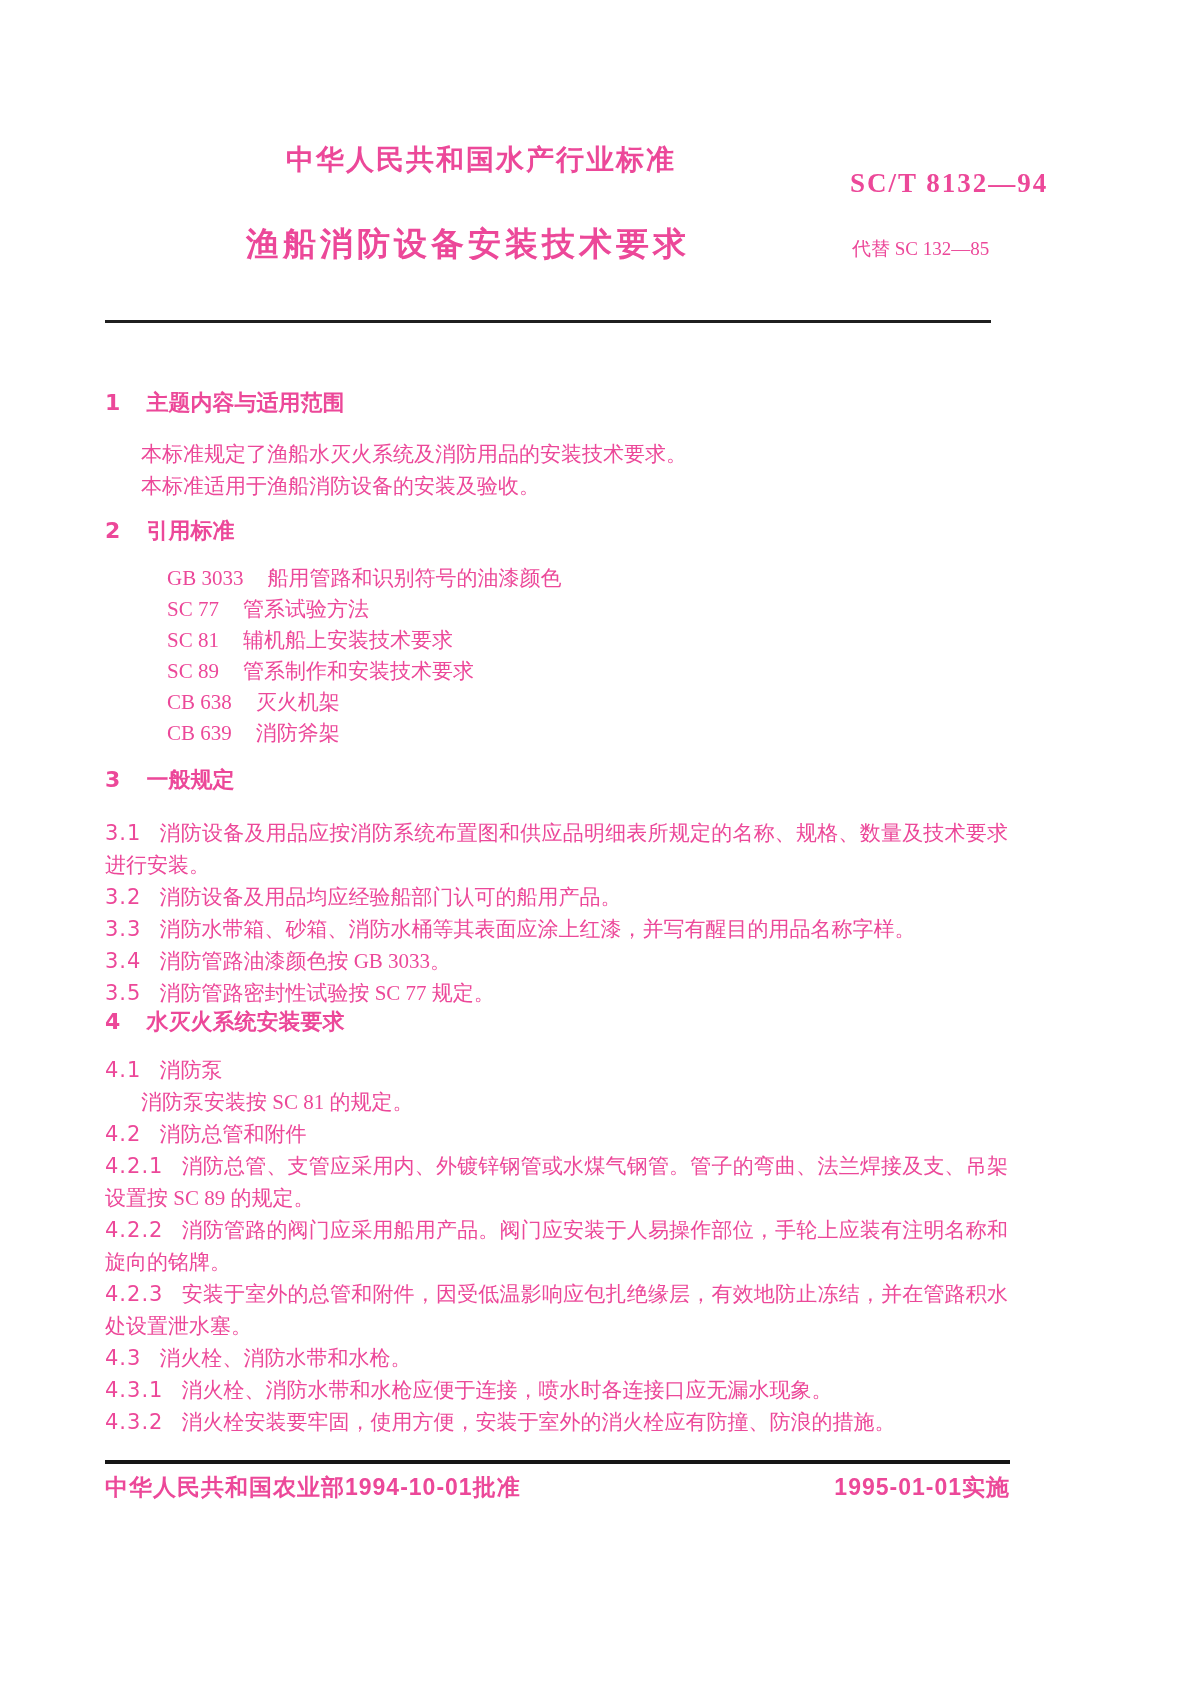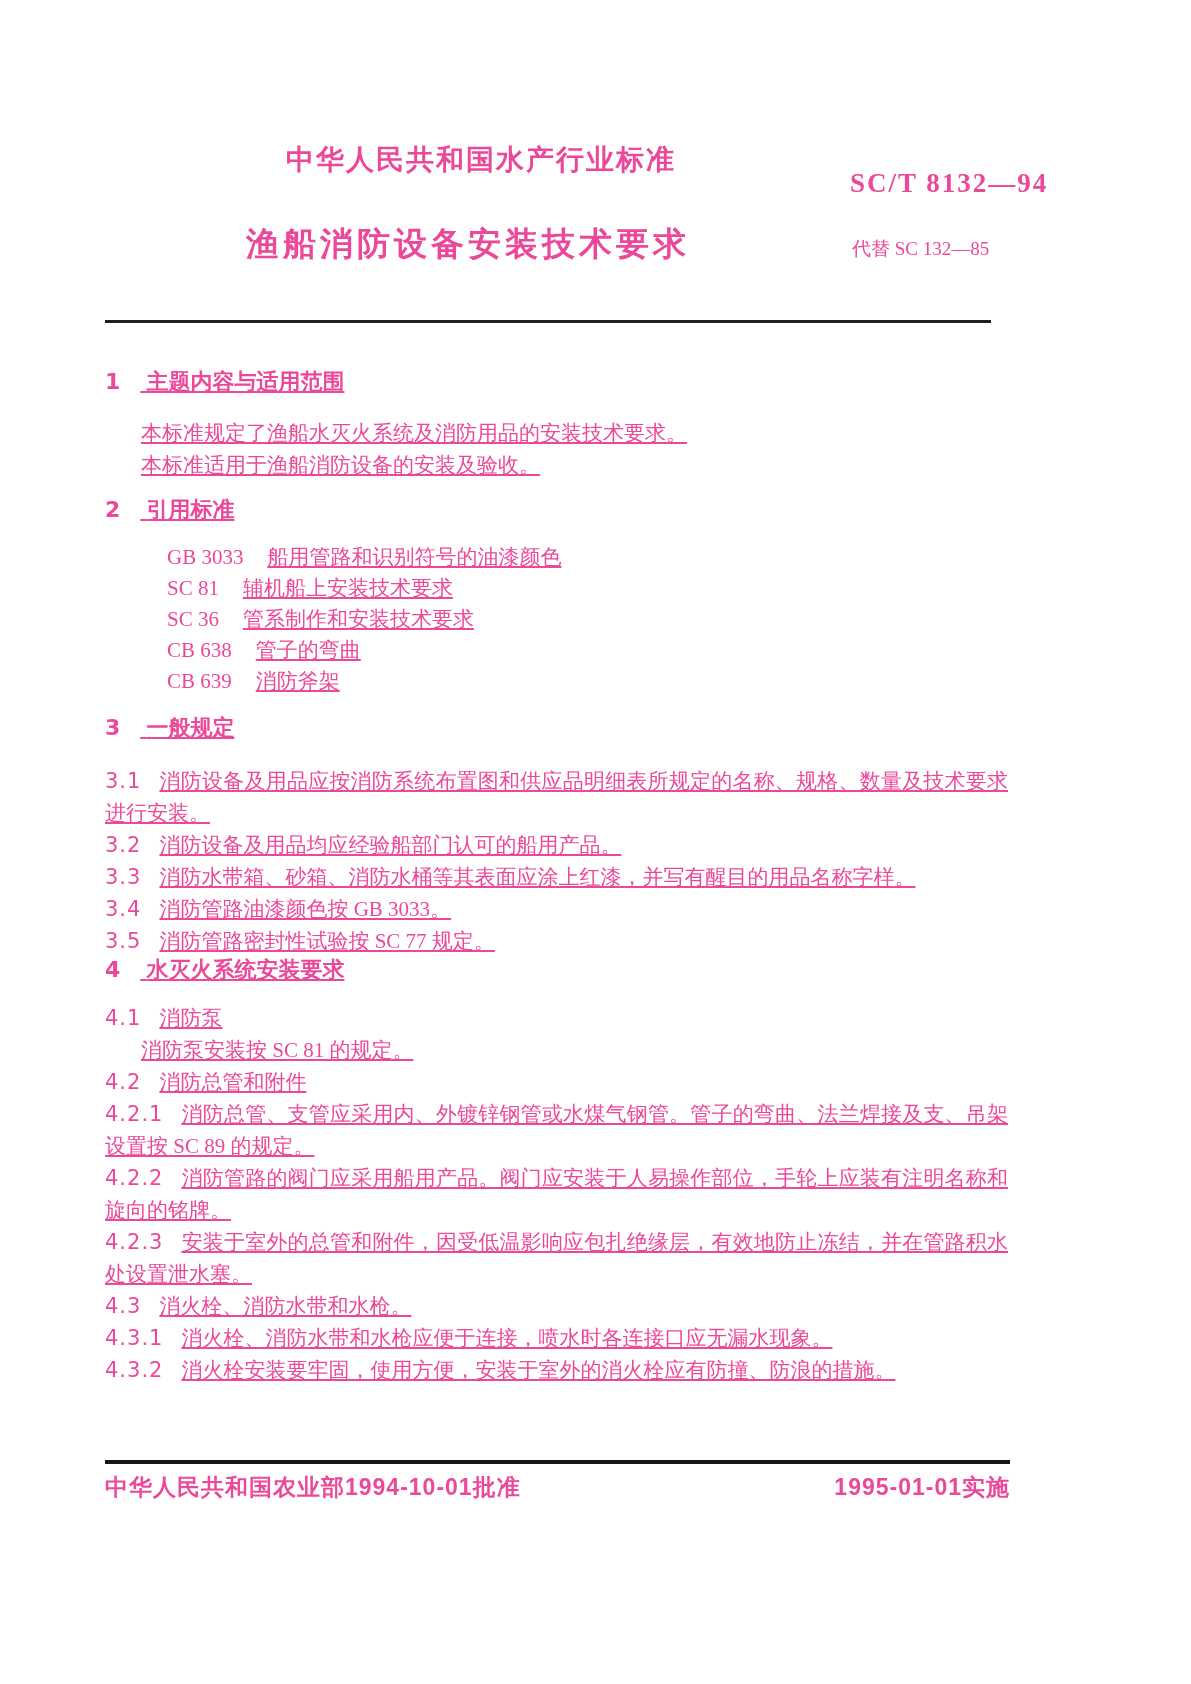--- a/index.html
+++ b/index.html
@@ -37,22 +37,22 @@
     position: absolute; left: 852px; top: 236px;
     font-size: 19px; white-space: nowrap;
   }
   .header-rule {
     position: absolute; left: 105px; top: 320px;
     width: 886px; height: 3px; background: #1f1f1f;
   }
 
   
   .doc-body {
-    position: absolute; left: 105px; top: 352px; width: 903px;
-    font-size: 21px; line-height: 32px; text-align: justify; text-decoration: underline;
+    position: absolute; left: 105px; top: 373px; width: 903px;
+    font-size: 21px; line-height: 32px; text-align: justify;
   }
   .sec-h {
     font-family: "Liberation Sans", "DejaVu Sans", sans-serif;
     font-size: 22px; font-weight: 700; line-height: 26px;
     margin: 0; text-align: left; white-space: nowrap;
   }
   .sec-h .sec-num {
     display: inline-block; margin-right: 20px;
     font-family: "DejaVu Sans", sans-serif;
   }
@@ -110,27 +110,30 @@
 
     <h2 class="sec-h sec-h-2">
       <span class="sec-num">2</span>
       <span class="sec-title">引用标准</span>
     </h2>
     <ul class="ref-list">
       <li class="ref-item">
         <span class="ref-code">GB 3033</span><span class="ref-name">船用管路和识别符号的油漆颜色</span>
       </li>
       <li class="ref-item">
+        <span class="ref-code">SC 77</span><span class="ref-name">管系试验方法</span>
+      </li>
+      <li class="ref-item">
         <span class="ref-code">SC 81</span><span class="ref-name">辅机船上安装技术要求</span>
       </li>
       <li class="ref-item">
-        <span class="ref-code">SC 36</span><span class="ref-name">管系制作和安装技术要求</span>
+        <span class="ref-code">SC 89</span><span class="ref-name">管系制作和安装技术要求</span>
       </li>
       <li class="ref-item">
-        <span class="ref-code">CB 638</span><span class="ref-name">管子的弯曲</span>
+        <span class="ref-code">CB 638</span><span class="ref-name">灭火机架</span>
       </li>
       <li class="ref-item">
         <span class="ref-code">CB 639</span><span class="ref-name">消防斧架</span>
       </li>
     </ul>
 
     <h2 class="sec-h sec-h-3">
       <span class="sec-num">3</span>
       <span class="sec-title">一般规定</span>
     </h2>

